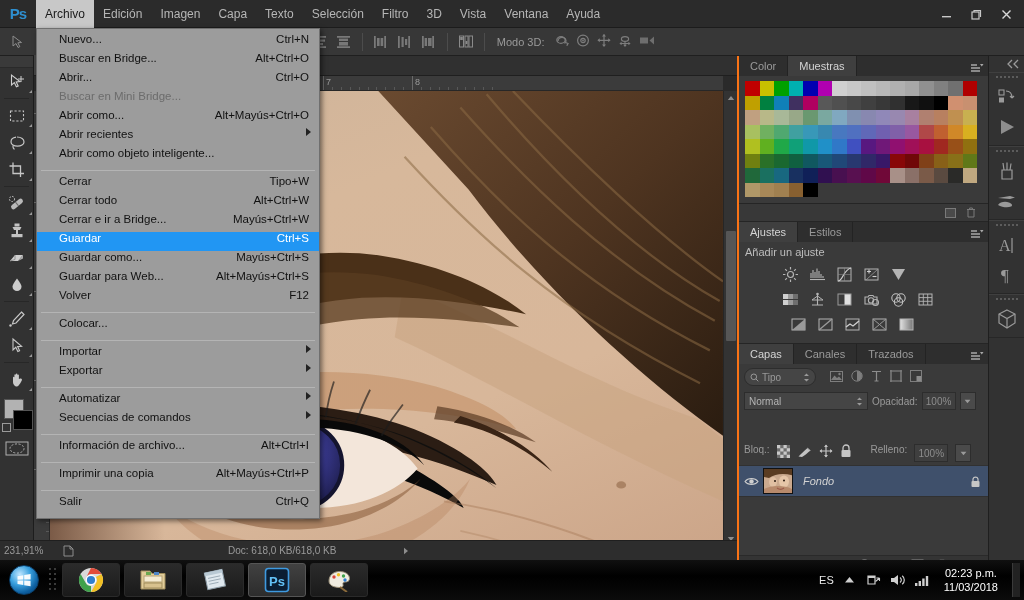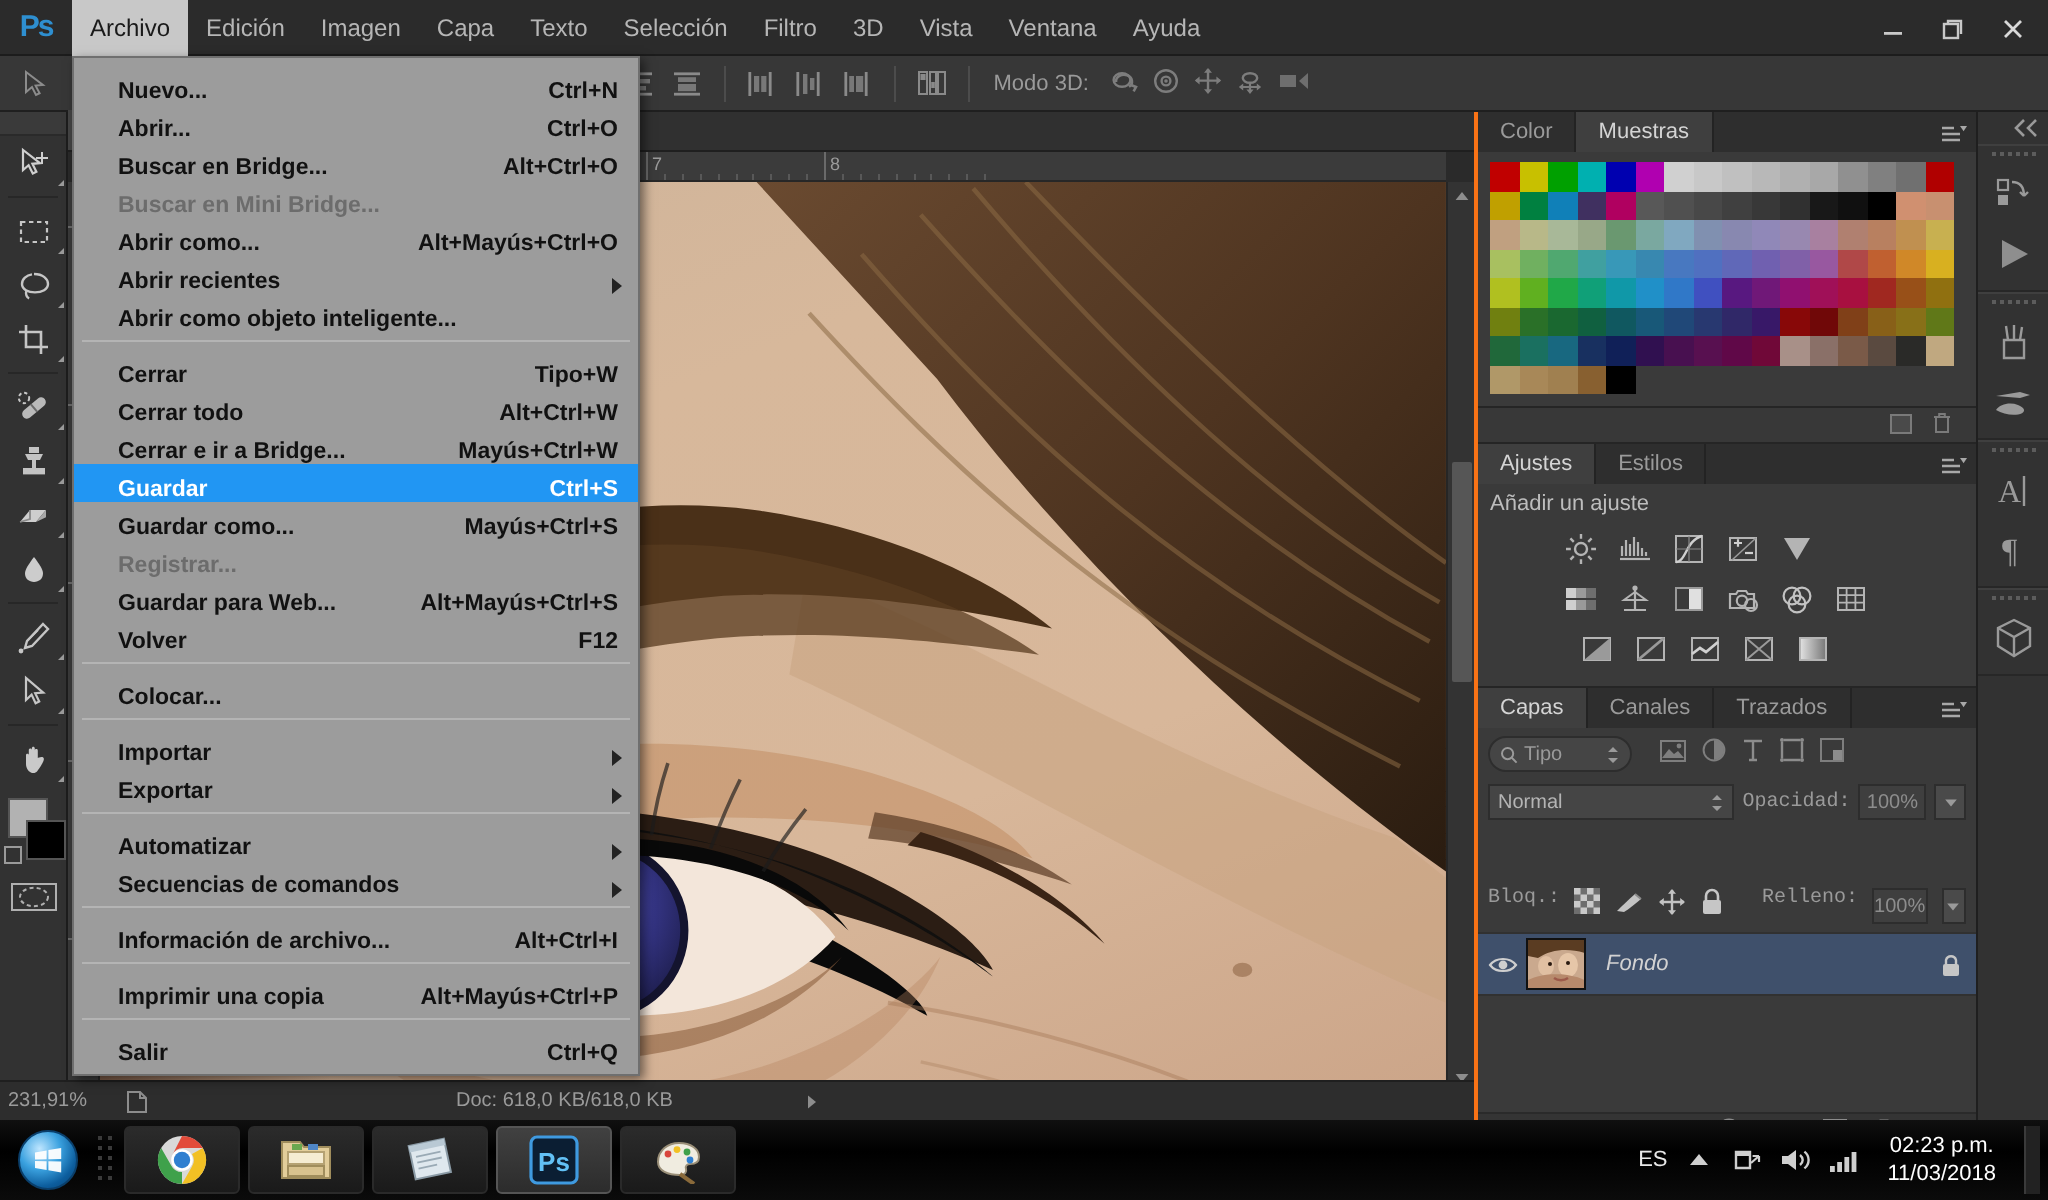--- a/index.html
+++ b/index.html
@@ -127,21 +127,21 @@
   .adj-row { display:flex; gap:5px; padding-left:40px; margin-bottom:5px; }
   .adj-ic { width:22px; height:20px; display:flex; align-items:center; justify-content:center;}
 
   .layer-filter { display:flex; align-items:center; gap:4px; padding:4px 5px; background:#3a3a3a;}
   .filtbox { display:flex; align-items:center; gap:3px; width:72px; height:18px; background:#454545;
     border:1px solid #2d2d2d; border-radius:9px; padding:0 5px; color:#9a9a9a; font-size:10px;}
   .filt-icons { display:flex; align-items:center; gap:8px; padding-left:10px; }
   .row2 { display:flex; align-items:center; gap:4px; padding:2px 5px; }
   .selbox { width:124px; height:18px; background:#454545; border:1px solid #2d2d2d; color:#b4b4b4;
     font-size:10px; display:flex; align-items:center; padding:0 4px; justify-content:space-between;}
-  .lbl { color:#9a9a9a; font-size:10px;font-family:Liberation Mono, monospace; }
+  .lbl { color:#9a9a9a; font-size:10px; }
   .numbox { width:34px; height:18px; background:#3f3f3f; border:1px solid #2d2d2d; color:#8d8d8d;
     font-size:10px; display:flex; align-items:center; justify-content:center;}
   .stepper { width:16px; height:18px; background:#4a4a4a; border:1px solid #2d2d2d;
     display:flex; align-items:center; justify-content:center;}
   .lockrow { display:flex; align-items:flex-start; gap:7px; padding:3px 5px;margin-top:29px; }
   .layer-row { display:flex; align-items:center; height:32px; background:#3f506b; border-top:1px solid #313131; border-bottom:1px solid #313131;}
   .eye { width:24px; display:flex; align-items:center; justify-content:center;}
   .lthumb { width:30px; height:26px; border:1px solid #111; overflow:hidden; position:relative; }
   .lname { flex:1; padding-left:10px; color:#d2d2d2; font-size:11px; font-style:italic;}
   .llock { width:26px; display:flex; align-items:center; justify-content:center;}
@@ -154,22 +154,22 @@
   .rail-grp { border-top:1px solid #3f3f3f; border-bottom:1px solid #272727; padding-bottom:3px;}
   .rail-grip { height:9px; display:flex; align-items:center; justify-content:center;}
   .rail-ic { width:36px; height:30px; display:flex; align-items:center; justify-content:center;}
 
   
   .dropdown {
     position:absolute; left:36px; top:28px; width:284px;
     background:#9c9c9c; border:1px solid #6f6f6f; box-shadow:2px 2px 5px rgba(0,0,0,.5);
     padding:4px 0; z-index:50;
   }
-  .dd-item { height:19px; display:flex; align-items:flex-end; padding:0 10px 0 22px;
-    font-size:11.5px; color:#111; position:relative; white-space:nowrap;font-weight:bold;}
+  .dd-item { height:19px; display:flex; align-items:flex-start; padding:0 10px 0 22px;
+    font-size:11.5px; color:#111; position:relative; white-space:nowrap;}
   .dd-item.disabled { color:#6c6c6c; }
   .dd-item.hl { background:#2196f3; color:#fff; }
   .dd-label { flex:1; }
   .dd-accel { color:#111; font-size:11.5px; padding-left:14px;}
   .dd-item.hl .dd-accel { color:#fff; }
   .dd-arrow { position:absolute; right:8px; width:0;height:0;
     border-top:4px solid transparent; border-bottom:4px solid transparent; border-left:5px solid #222;}
   .dd-sep { height:1px; background:#7d7d7d; margin:4px 4px; border-bottom:1px solid #b4b4b4;}
 
   
@@ -1316,26 +1316,26 @@
       </div>
     </div>
   </div>
 
   <div class="dropdown" id="file-dropdown">
       <div class="dd-item">
         <span class="dd-label">Nuevo...</span>
         <span class="dd-accel">Ctrl+N</span>
       </div>
       <div class="dd-item">
+        <span class="dd-label">Buscar en Bridge...</span>
+        <span class="dd-accel">Alt+Ctrl+O</span>
+      </div>
+      <div class="dd-item">
         <span class="dd-label">Abrir...</span>
         <span class="dd-accel">Ctrl+O</span>
-      </div>
-      <div class="dd-item">
-        <span class="dd-label">Buscar en Bridge...</span>
-        <span class="dd-accel">Alt+Ctrl+O</span>
       </div>
       <div class="dd-item disabled">
         <span class="dd-label">Buscar en Mini Bridge...</span>
       </div>
       <div class="dd-item">
         <span class="dd-label">Abrir como...</span>
         <span class="dd-accel">Alt+Mayús+Ctrl+O</span>
       </div>
       <div class="dd-item">
         <span class="dd-label">Abrir recientes</span>
@@ -1357,23 +1357,20 @@
         <span class="dd-label">Cerrar e ir a Bridge...</span>
         <span class="dd-accel">Mayús+Ctrl+W</span>
       </div>
       <div class="dd-item hl">
         <span class="dd-label">Guardar</span>
         <span class="dd-accel">Ctrl+S</span>
       </div>
       <div class="dd-item">
         <span class="dd-label">Guardar como...</span>
         <span class="dd-accel">Mayús+Ctrl+S</span>
-      </div>
-      <div class="dd-item disabled">
-        <span class="dd-label">Registrar...</span>
       </div>
       <div class="dd-item">
         <span class="dd-label">Guardar para Web...</span>
         <span class="dd-accel">Alt+Mayús+Ctrl+S</span>
       </div>
       <div class="dd-item">
         <span class="dd-label">Volver</span>
         <span class="dd-accel">F12</span>
       </div>
       <div class="dd-sep"></div>

